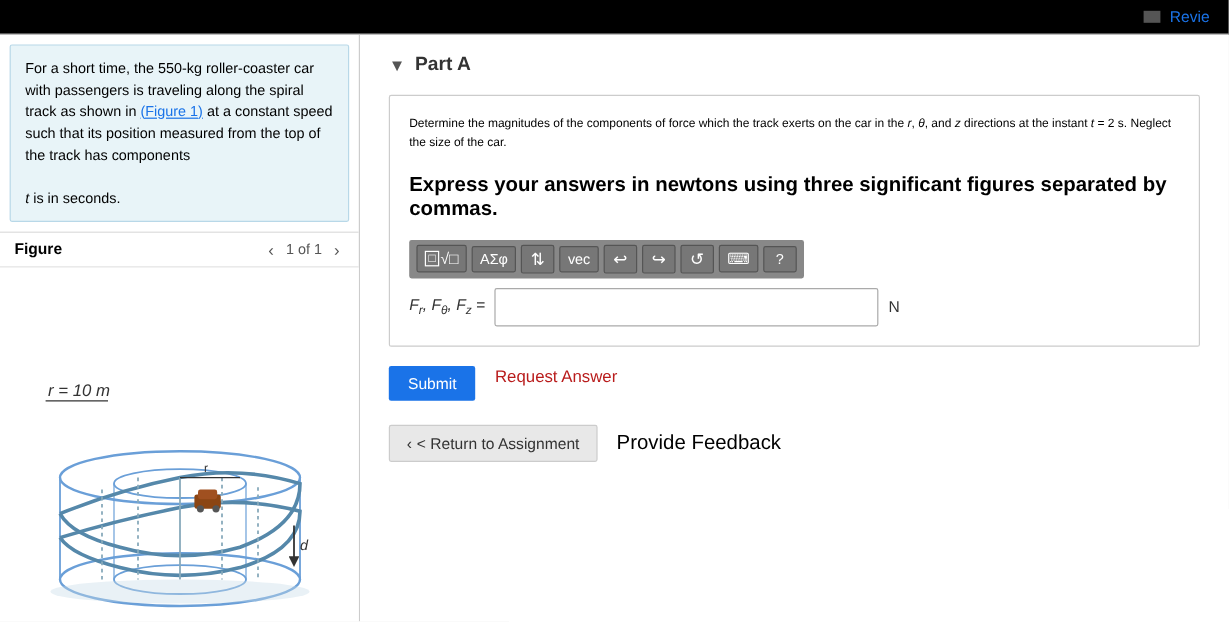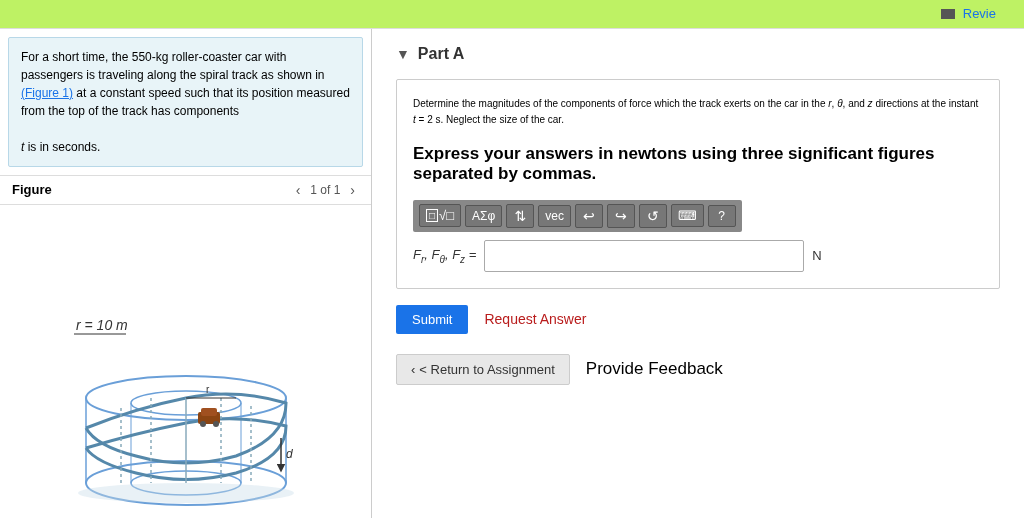--- a/index.html
+++ b/index.html
@@ -7,44 +7,44 @@
       font-family: Arial, sans-serif;
       font-size: 13px;
       background: #f5f5f5;
       display: flex;
       flex-direction: column;
       height: 518px;
       overflow: hidden;
     }
 
     .top-bar {
-      background: #bef264;
+      background: #000000;
       border-bottom: 1px solid #ddd;
-      padding: 6px 28px;
+      padding: 6px 16px;
       text-align: right;
       font-size: 13px;
     }
 
     .top-bar a {
       color: #1a73e8;
       text-decoration: none;
       display: inline-flex;
       align-items: center;
       gap: 4px;
     }
 
     .main-layout {
       display: flex;
       flex: 1;
       overflow: hidden;
     }
 
     
     .left-panel {
-      width: 372px;
+      width: 300px;
       background: #fff;
       border-right: 1px solid #ccc;
       display: flex;
       flex-direction: column;
       overflow: hidden;
     }
 
     .problem-text {
       background: #e8f4f8;
       border: 1px solid #b8d8e8;
@@ -212,21 +212,21 @@
     }
 
     .unit-label {
       font-size: 13px;
       color: #333;
     }
 
     
     .action-row {
       display: flex;
-      align-items: center;
+      align-items: flex-start;
       gap: 16px;
       margin-top: 12px;
     }
 
     .submit-btn {
       background: #1a73e8;
       color: #fff;
       border: none;
       padding: 7px 16px;
       font-size: 13px;

